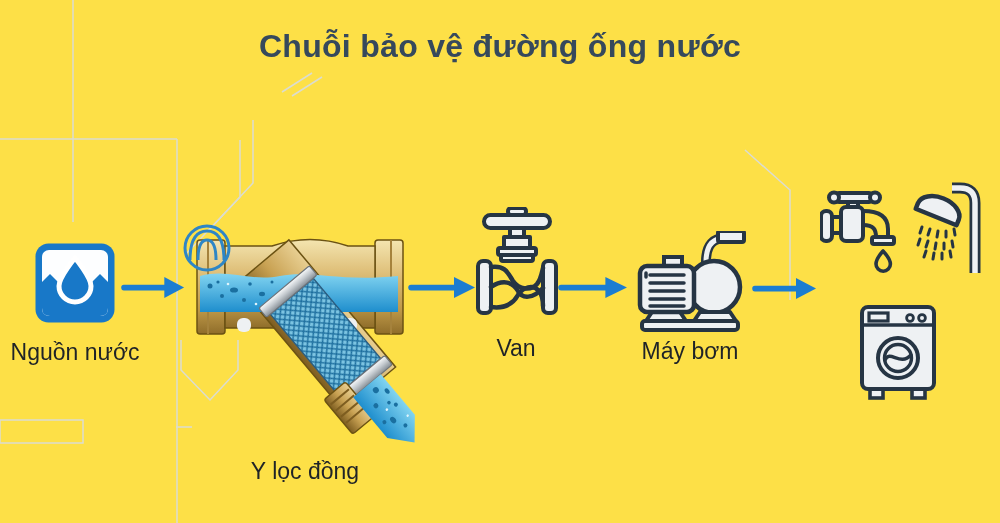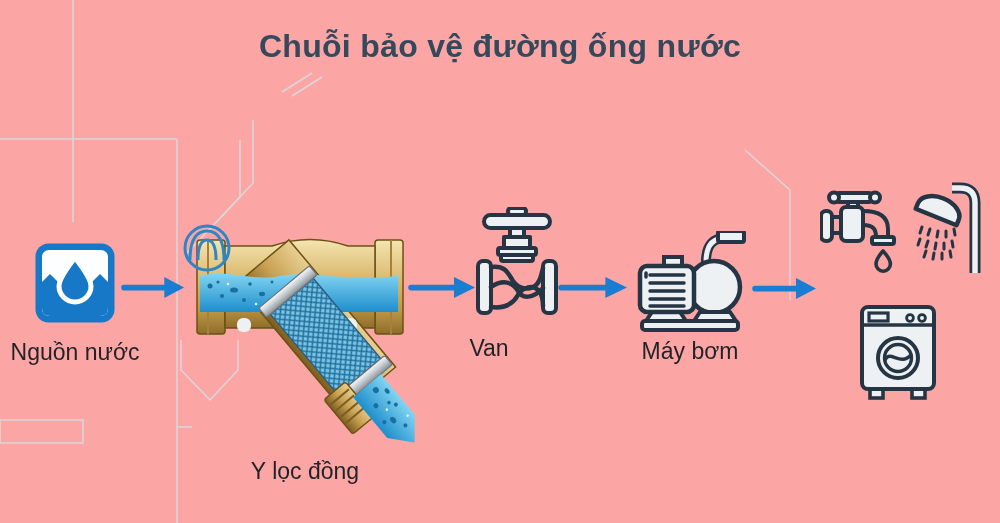--- a/index.html
+++ b/index.html
@@ -1,16 +1,16 @@
 <!DOCTYPE html>
 <html><head>
 <meta charset="utf-8">
 <style>
   html,body{margin:0;padding:0;background:#dfe3e7;}
-  .stage{position:relative;width:1000px;height:523px;background:#fca5a5;overflow:hidden;
+  .stage{position:relative;width:1000px;height:523px;background:#fde047;overflow:hidden;
          font-family:"Liberation Sans",sans-serif;}
   .abs{position:absolute;}
   .title{position:absolute;top:28px;left:0;width:100%;text-align:center;
          color:#36495c;font-size:32px;font-weight:bold;letter-spacing:.3px;}
   .label{position:absolute;color:#1f2327;font-size:23px;
          transform:translateX(-50%);white-space:nowrap;}
   svg{display:block;}
 </style>
 </head>
 <body>
@@ -164,21 +164,21 @@
       <rect x="26" y="48" width="32" height="6" rx="2"></rect>
       <rect x="3" y="54" width="13" height="52" rx="5"></rect>
       <rect x="68" y="54" width="13" height="52" rx="5"></rect>
     </g>
     <g fill="none" stroke="#263544" stroke-width="4.5" stroke-linecap="round">
       <path d="M16,60 C30,58 33,66 38,74 C44,83 56,84 62,77 C66,72 67,65 68,61"></path>
       <path d="M16,100 C30,102 38,97 43,88 C48,80 58,77 64,84 C67,88 68,94 68,99"></path>
       <path d="M16,80 C28,72 38,75 43,84 C47,92 58,92 68,81"></path>
     </g>
   </svg>
-  <div class="label" style="left:489px;top:335px">Van</div>
+  <div class="label" style="left:516px;top:335px">Van</div>
 
   <svg class="abs" style="left:634px;top:231px" width="112" height="102" viewBox="0 0 112 102">
     <path d="M72,31 C72,13 80,7 91,7" fill="none" stroke="#263544" stroke-width="10"></path>
     <path d="M72,31 C72,13 80,7 91,7" fill="none" stroke="#eef1f3" stroke-width="5"></path>
     <rect x="84" y="0" width="26" height="11" rx="2" fill="#eef1f3" stroke="#263544" stroke-width="4"></rect>
     <circle cx="80" cy="56" r="26" fill="#eef1f3" stroke="#263544" stroke-width="4.5"></circle>
     <path d="M64,36 A25,25 0 0 0 64,76" fill="none" stroke="#263544" stroke-width="4"></path>
     <path d="M12,90 L18,81 L46,81 L52,90 Z" fill="#eef1f3" stroke="#263544" stroke-width="4" stroke-linejoin="round"></path>
     <path d="M60,90 L66,81 L96,81 L102,90 Z" fill="#eef1f3" stroke="#263544" stroke-width="4" stroke-linejoin="round"></path>
     <rect x="30" y="26" width="18" height="9" fill="#eef1f3" stroke="#263544" stroke-width="4"></rect>

